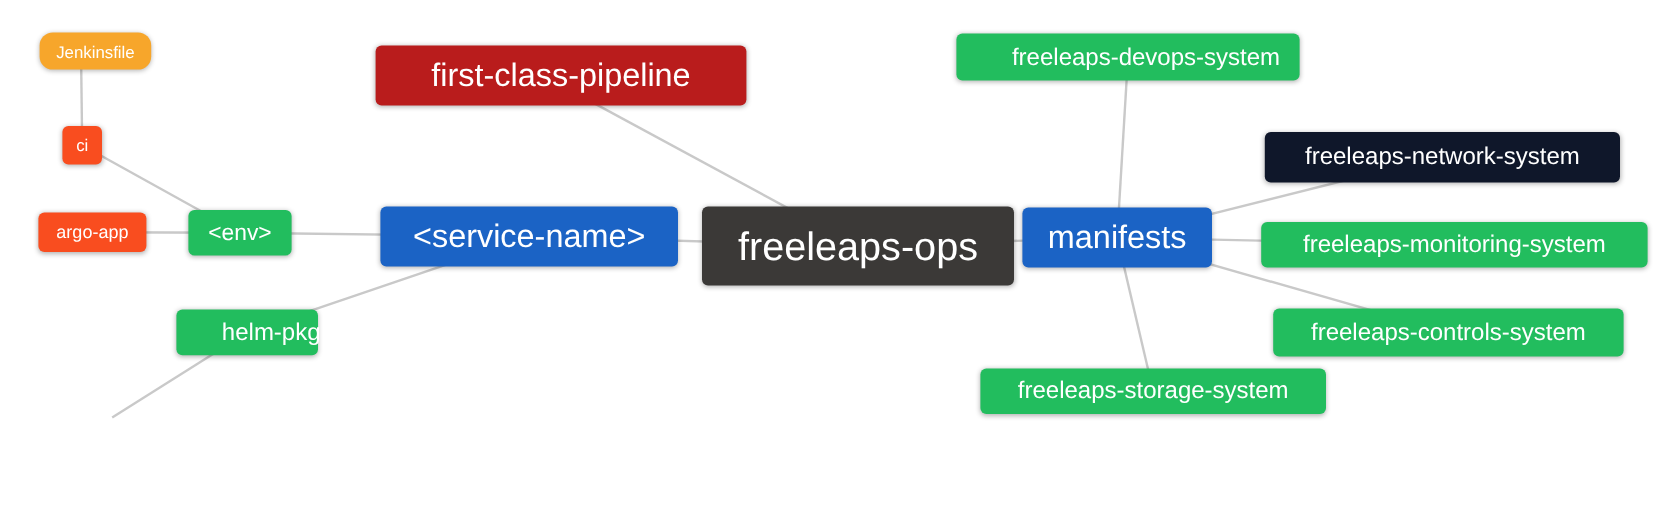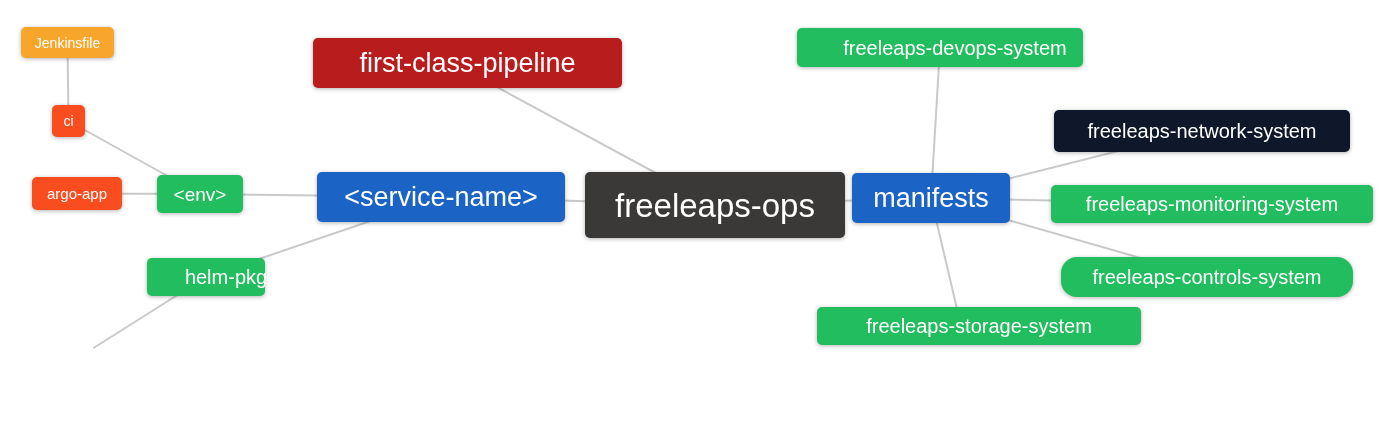--- a/index.html
+++ b/index.html
@@ -52,27 +52,27 @@
       <line x1="452.5" y1="63" x2="715" y2="205" stroke="#c9c9c9" stroke-width="2"></line>
       <line x1="441" y1="197" x2="715" y2="205" stroke="#c9c9c9" stroke-width="2"></line>
       <line x1="715" y1="205" x2="931" y2="198" stroke="#c9c9c9" stroke-width="2"></line>
       <line x1="931" y1="198" x2="940" y2="47.5" stroke="#c9c9c9" stroke-width="2"></line>
       <line x1="931" y1="198" x2="1202" y2="130" stroke="#c9c9c9" stroke-width="2"></line>
       <line x1="931" y1="198" x2="1212" y2="204" stroke="#c9c9c9" stroke-width="2"></line>
       <line x1="931" y1="198" x2="1207" y2="277" stroke="#c9c9c9" stroke-width="2"></line>
       <line x1="931" y1="198" x2="961" y2="326" stroke="#c9c9c9" stroke-width="2"></line>
     </svg>
 
-<div class="node" title="Jenkinsfile" style="left: 21px; top: 27px; width: 93px; height: 31px; font-size: 14px; background: rgb(247, 166, 43);">Jenkinsfile</div>
+<div class="node" title="Jenkinsfile" style="left: 33px; top: 27px; width: 93px; height: 31px; font-size: 14px; background: rgb(247, 166, 43); border-radius: 11px;">Jenkinsfile</div>
     <div class="node" title="ci" style="left: 52px; top: 105px; width: 33px; height: 32px; font-size: 14px; background: rgb(249, 77, 31);">ci</div>
     <div class="node" title="argo-app" style="left: 32px; top: 177px; width: 90px; height: 33px; font-size: 15px; background: rgb(249, 77, 31);">argo-app</div>
     <div class="node" title="&lt;env&gt;" style="left: 157px; top: 175px; width: 86px; height: 38px; font-size: 19px; background: rgb(34, 189, 94);">&lt;env&gt;</div>
     <div class="node" title="helm-pkg" style="left: 147px; top: 258px; width: 118px; height: 38px; font-size: 20px; background: rgb(34, 189, 94); padding-left: 40px;">helm-pkg</div>
     <div class="node" title="first-class-pipeline" style="left: 313px; top: 38px; width: 309px; height: 50px; font-size: 27px; background: #b91c1c;">first-class-pipeline</div>
     <div class="node" title="&lt;service-name&gt;" style="left: 317px; top: 172px; width: 248px; height: 50px; font-size: 27px; background: rgb(27, 99, 197);">&lt;service-name&gt;</div>
     <div class="node" title="freeleaps-ops" style="left: 585px; top: 172px; width: 260px; height: 66px; font-size: 33px; background: rgb(59, 57, 55);">freeleaps-ops</div>
     <div class="node" title="manifests" style="left: 852px; top: 173px; width: 158px; height: 50px; font-size: 27px; background: rgb(27, 99, 197);">manifests</div>
     <div class="node" title="freeleaps-devops-system" style="left: 797px; top: 28px; width: 286px; height: 39px; font-size: 20px; background: rgb(34, 189, 94); padding-left: 30px;">freeleaps-devops-system</div>
     <div class="node" title="freeleaps-network-system" style="left: 1054px; top: 110px; width: 296px; height: 42px; font-size: 20px; background: #0f172a;">freeleaps-network-system</div>
     <div class="node" title="freeleaps-monitoring-system" style="left: 1051px; top: 185px; width: 322px; height: 38px; font-size: 20px; background: rgb(34, 189, 94);">freeleaps-monitoring-system</div>
-    <div class="node" title="freeleaps-controls-system" style="left: 1061px; top: 257px; width: 292px; height: 40px; font-size: 20px; background: rgb(34, 189, 94); border-radius: 16px;">freeleaps-controls-system</div>
-    <div class="node" title="freeleaps-storage-system" style="left: 817px; top: 307px; width: 324px; height: 38px; font-size: 20px; background: rgb(34, 189, 94);">freeleaps-storage-system</div>
+    <div class="node" title="freeleaps-controls-system" style="left: 1061px; top: 257px; width: 292px; height: 40px; font-size: 20px; background: rgb(34, 189, 94);">freeleaps-controls-system</div>
+    <div class="node" title="freeleaps-storage-system" style="left: 817px; top: 307px; width: 288px; height: 38px; font-size: 20px; background: rgb(34, 189, 94);">freeleaps-storage-system</div>
   </div>
 
 </body></html>

